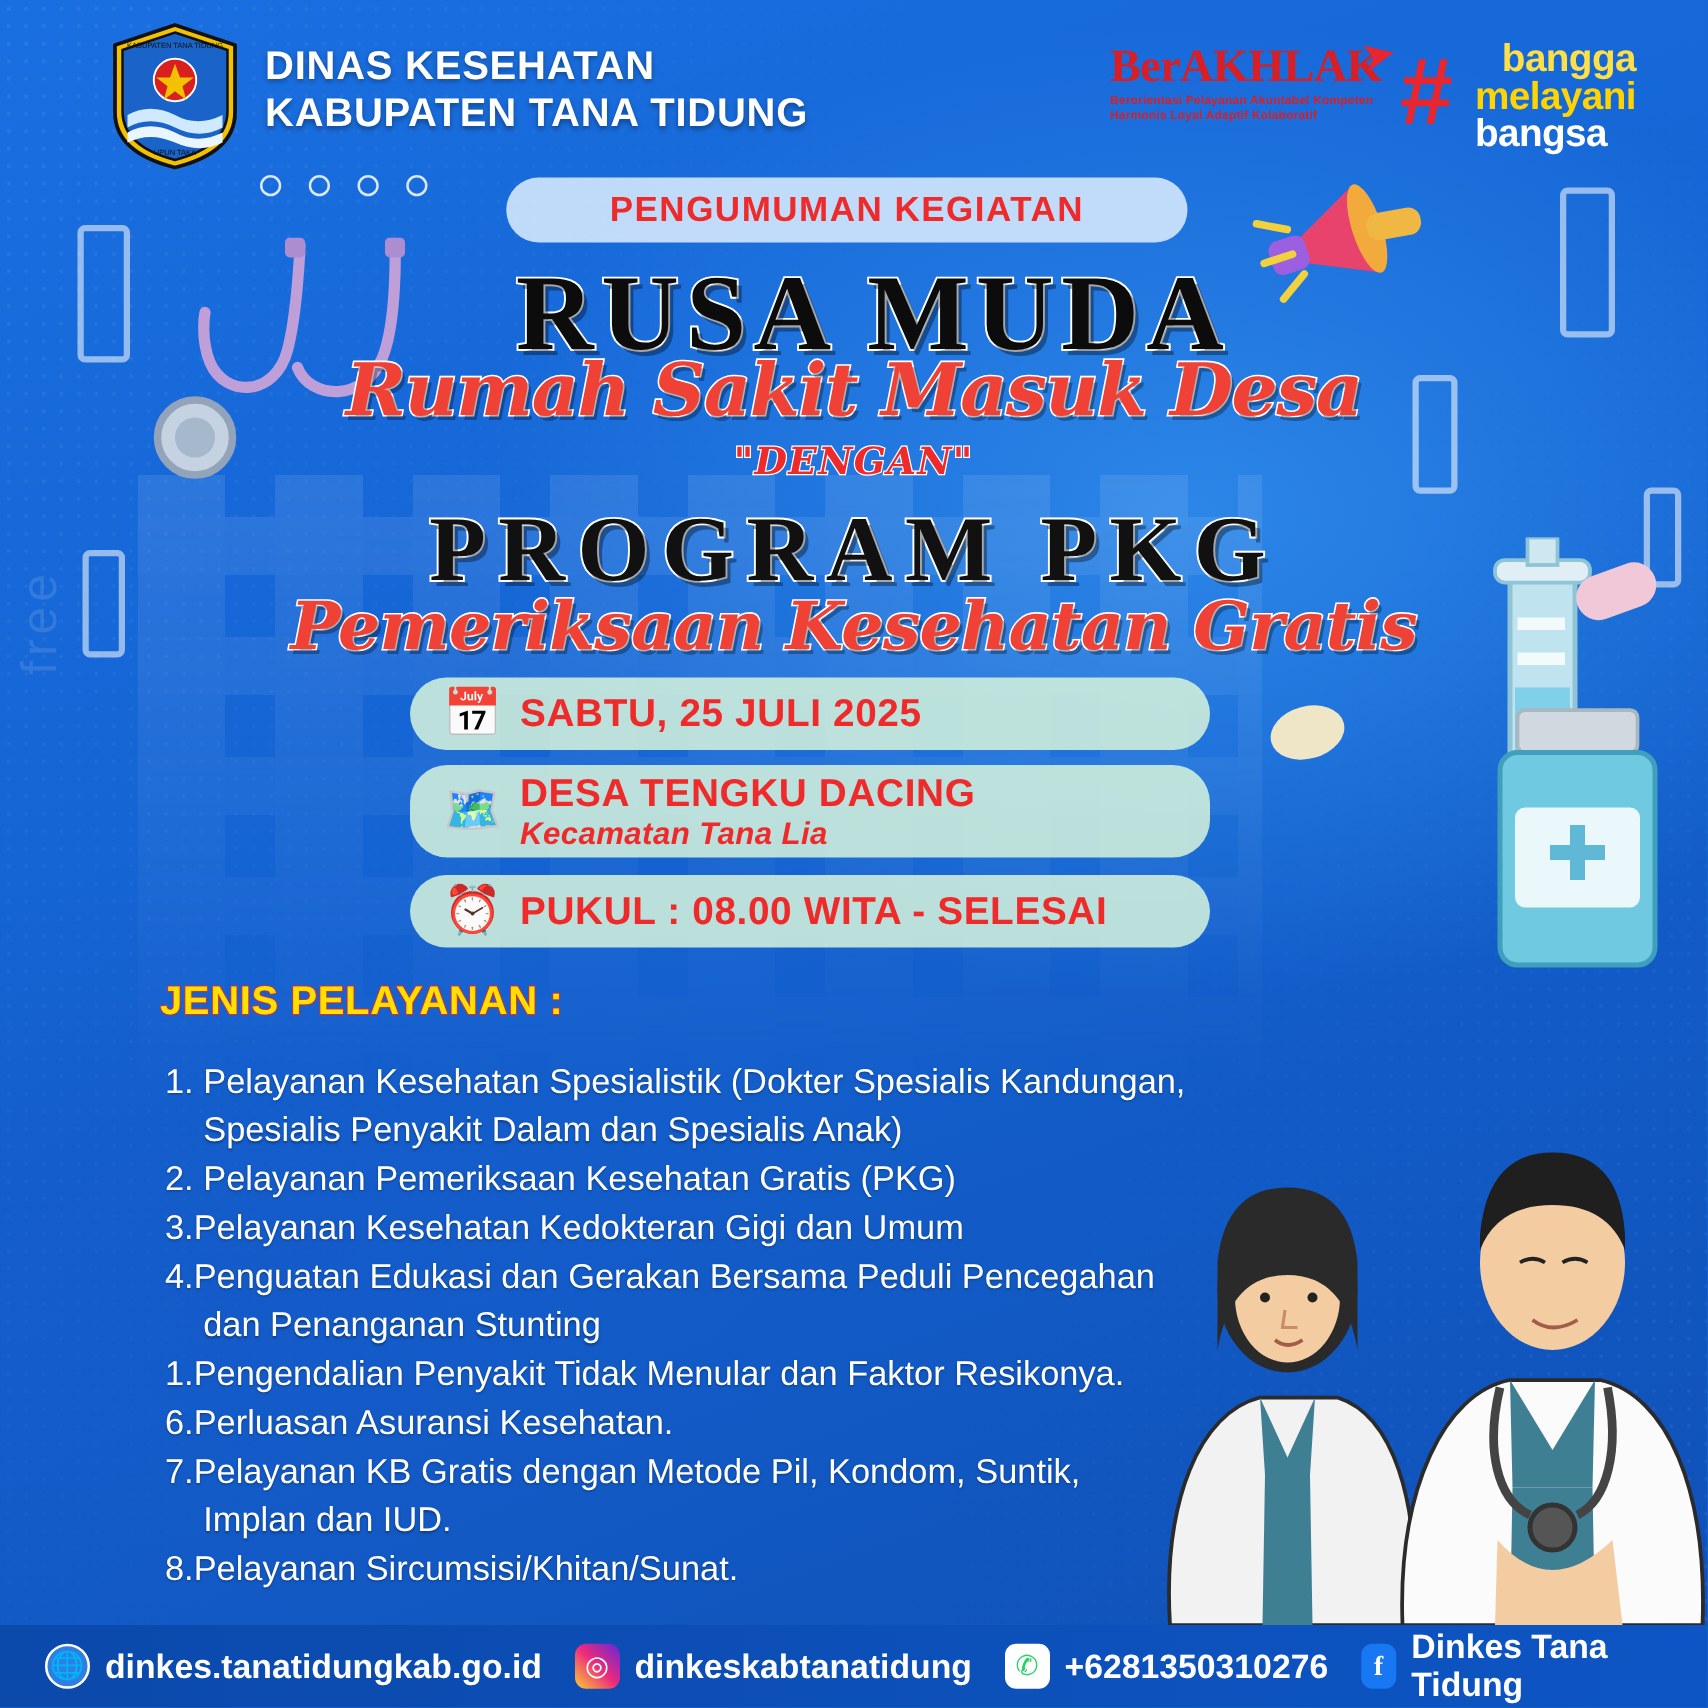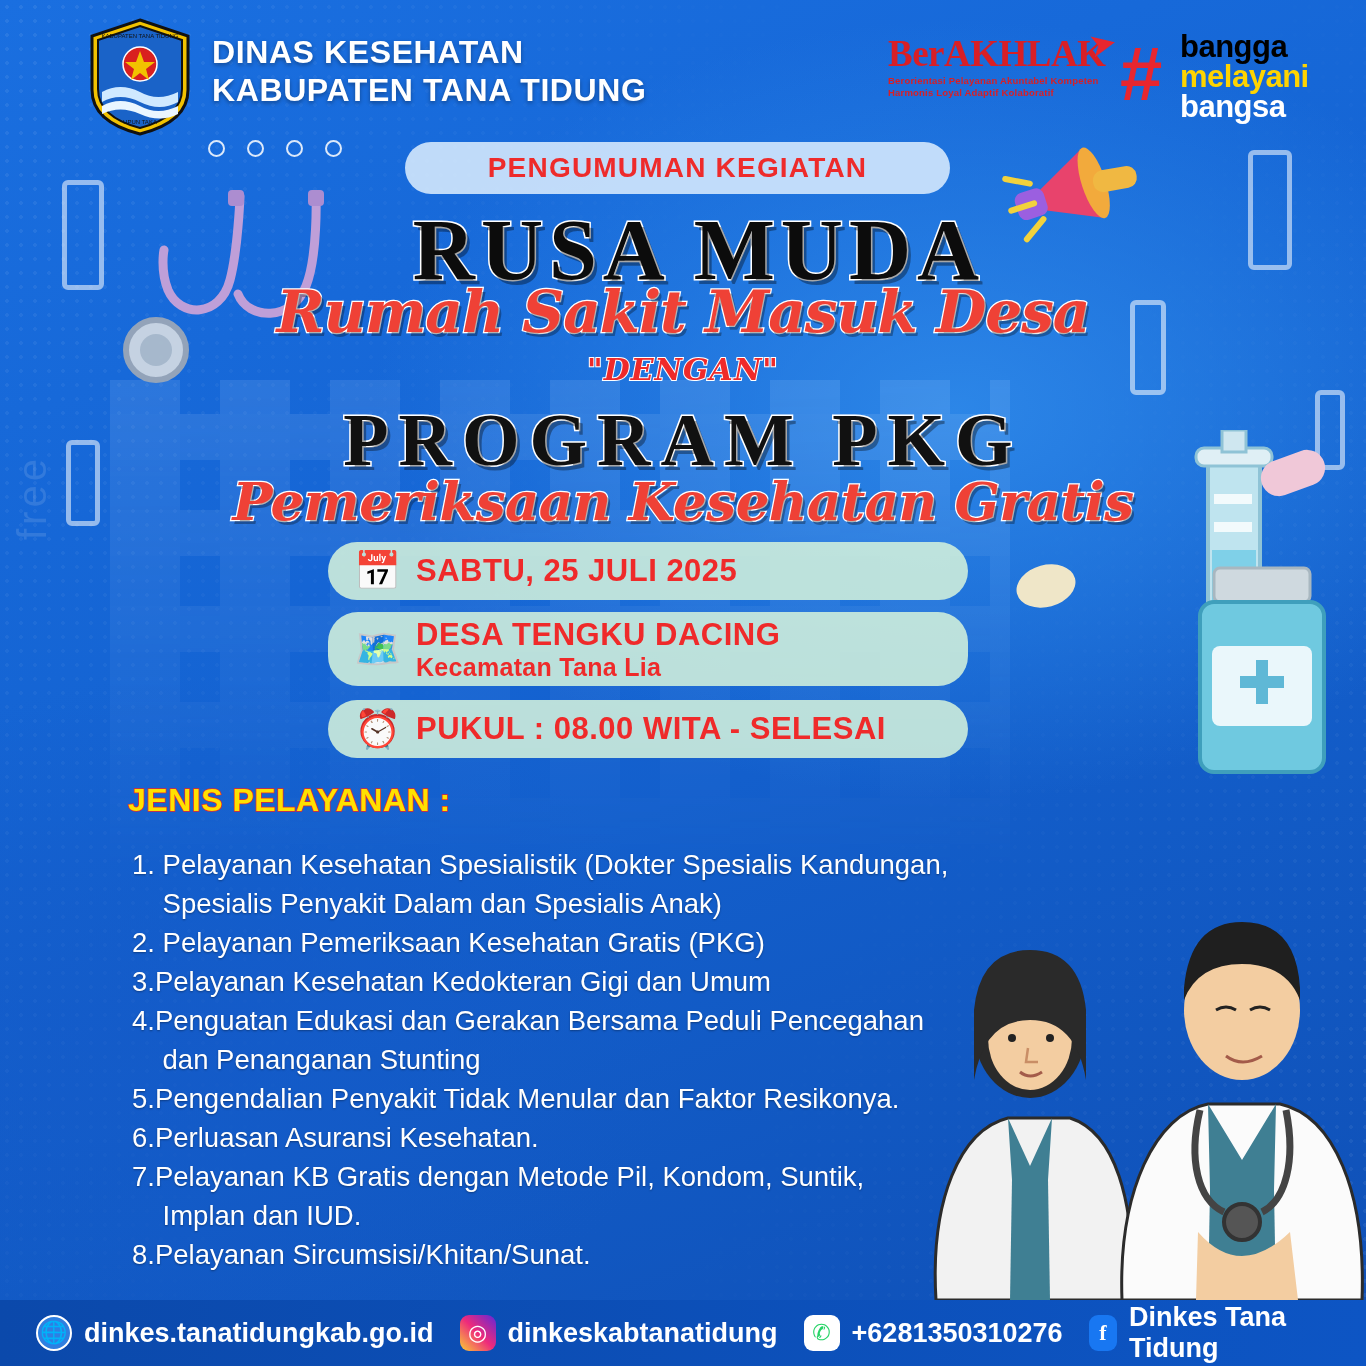--- a/index.html
+++ b/index.html
@@ -53,21 +53,21 @@
     letter-spacing:.6px;
     text-shadow:0 2px 4px rgba(0,0,0,.35);
   }
   .berakhlak { position:absolute; left:888px; top:32px; width:220px; }
   .berakhlak .ba-main { font-size:37px; font-weight:bold; color:#d81f26; letter-spacing:-.5px; font-family:"Liberation Serif", serif; }
   .berakhlak .ba-sub { font-size:9.5px; color:#d81f26; font-weight:bold; line-height:1.12; margin-top:1px; letter-spacing:.2px; }
   .bmb { position:absolute; left:1120px; top:22px; width:210px; }
   .bmb-hash { position:absolute; left:0; top:14px; font-size:76px; color:#e8262f; font-weight:bold; line-height:1; }
   .bmb-text { position:absolute; left:60px; top:10px; line-height:.96; }
   .bmb-text div { font-size:31px; font-weight:bold; letter-spacing:-.5px; }
-  .bmb1 { color:#000000; }
+  .bmb1 { color:#fde047;text-align:right; }
   .bmb2 { color:#ffd400; }
   .bmb3 { color:#fff; }
   .arrow-red { position:absolute; left:1090px; top:26px; color:#e8262f; font-size:30px; font-weight:bold; transform:rotate(-12deg); }
 
   
   .dotrow { position:absolute; left:208px; top:140px; display:flex; gap:22px; }
   .dotrow i { width:17px; height:17px; border:2.5px solid rgba(255,255,255,.85); border-radius:50%; display:block; }
 
   
   .pill-announce {
@@ -136,21 +136,21 @@
   .pill {
     position:absolute;
     background:rgba(210,240,220,.88);
     border-radius:30px;
     display:flex; align-items:center;
     padding-left:22px;
   }
   .pill .ico { width:56px; font-size:38px; line-height:1; display:flex; align-items:center; justify-content:center; }
   .pill .txt { margin-left:10px; }
   .pill .t1 { color:#ef2a2a; font-weight:bold; font-size:31px; letter-spacing:.5px; }
-  .pill .t2 { color:#ef2a2a; font-weight:bold; font-size:25px; letter-spacing:.3px; }
+  .pill .t2 { color:#ef2a2a; font-weight:bold; font-size:25px; letter-spacing:.3px;font-style:italic; }
   #pill-date { left:328px; top:542px; width:640px; height:58px; }
   #pill-place { left:328px; top:612px; width:640px; height:74px; }
   #pill-time { left:328px; top:700px; width:640px; height:58px; }
 
   
   .jenis {
     position:absolute; left:128px; top:782px;
     font-weight:bold; font-size:32px; color:#ffe100;
     -webkit-text-stroke:1.5px #e8262f;
     paint-order:stroke fill;
@@ -328,21 +328,21 @@
 </div>
 
 <div class="jenis">JENIS PELAYANAN :</div>
 <div class="svc-list">
   <div>1. Pelayanan Kesehatan Spesialistik (Dokter Spesialis Kandungan,
     Spesialis Penyakit Dalam dan Spesialis Anak)</div>
   <div>2. Pelayanan Pemeriksaan Kesehatan Gratis (PKG)</div>
   <div>3.Pelayanan Kesehatan Kedokteran Gigi dan Umum</div>
   <div>4.Penguatan Edukasi dan Gerakan Bersama Peduli Pencegahan
     dan Penanganan Stunting</div>
-  <div>5.Pengendalian Penyakit Tidak Menular dan Faktor Resikonya.</div>
+  <div>1.Pengendalian Penyakit Tidak Menular dan Faktor Resikonya.</div>
   <div>6.Perluasan Asuransi Kesehatan.</div>
   <div>7.Pelayanan KB Gratis dengan Metode Pil, Kondom, Suntik,
     Implan dan IUD.</div>
   <div>8.Pelayanan Sircumsisi/Khitan/Sunat.</div>
 </div>
 
 <svg class="doctor-f" viewBox="0 0 260 420">
   <path d="M36 420 C30 320 60 250 108 238 L170 238 C214 252 236 318 232 420 Z" fill="#f2f2f2" stroke="#2b2b2b" stroke-width="3"></path>
   <path d="M108 238 L130 286 L152 238 L148 300 L112 300 Z" fill="#3f7f93"></path>
   <path d="M112 300 L148 300 L150 420 L110 420 Z" fill="#3f7f93"></path>

